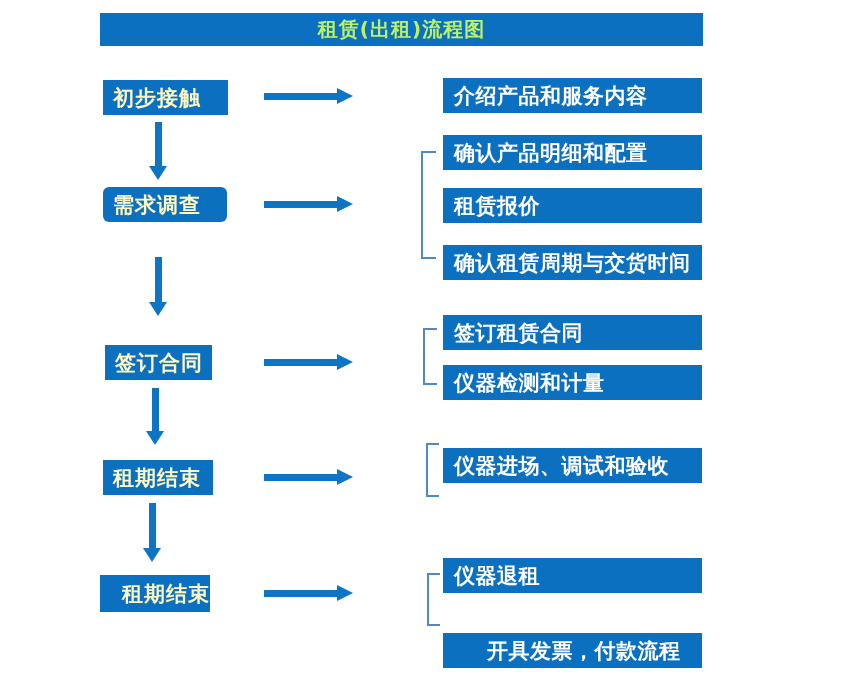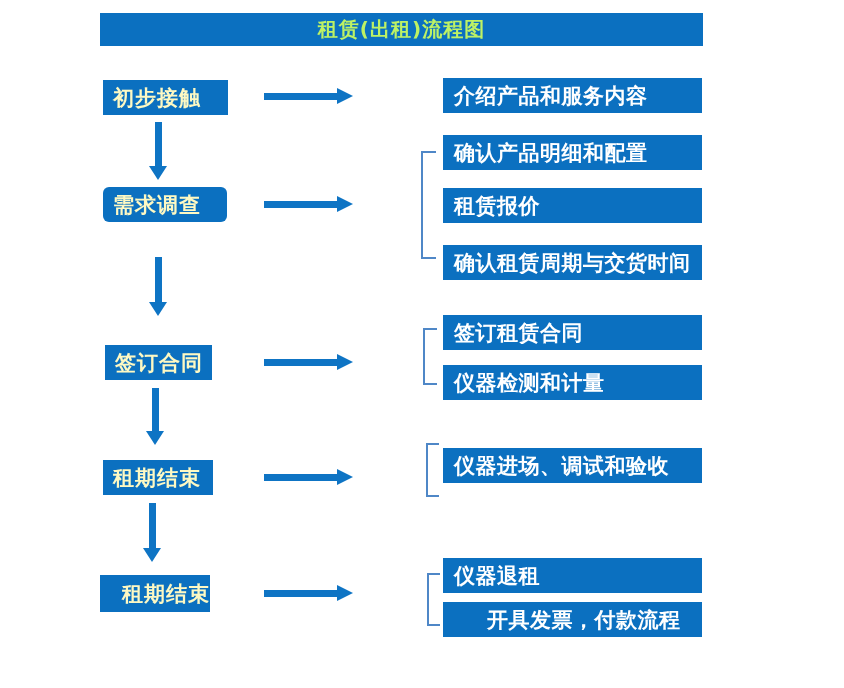--- a/index.html
+++ b/index.html
@@ -112,21 +112,21 @@
   </div>
   <div class="detail-box" style="top:365px;">
     <span>仪器检测和计量</span>
   </div>
   <div class="detail-box" style="top:448px;">
     <span>仪器进场、调试和验收</span>
   </div>
   <div class="detail-box" style="top:558px;">
     <span>仪器退租</span>
   </div>
-  <div class="detail-box" style="top:602px;padding-left:44px;">
+  <div class="detail-box" style="top:633px;padding-left:44px;">
     <span>开具发票，付款流程</span>
   </div>
 
   <div class="h-arrow" style="left:264px; top:88px;">
     <div class="shaft"></div>
     <div class="head"></div>
   </div>
   <div class="h-arrow" style="left:264px; top:196px;">
     <div class="shaft"></div>
     <div class="head"></div>

